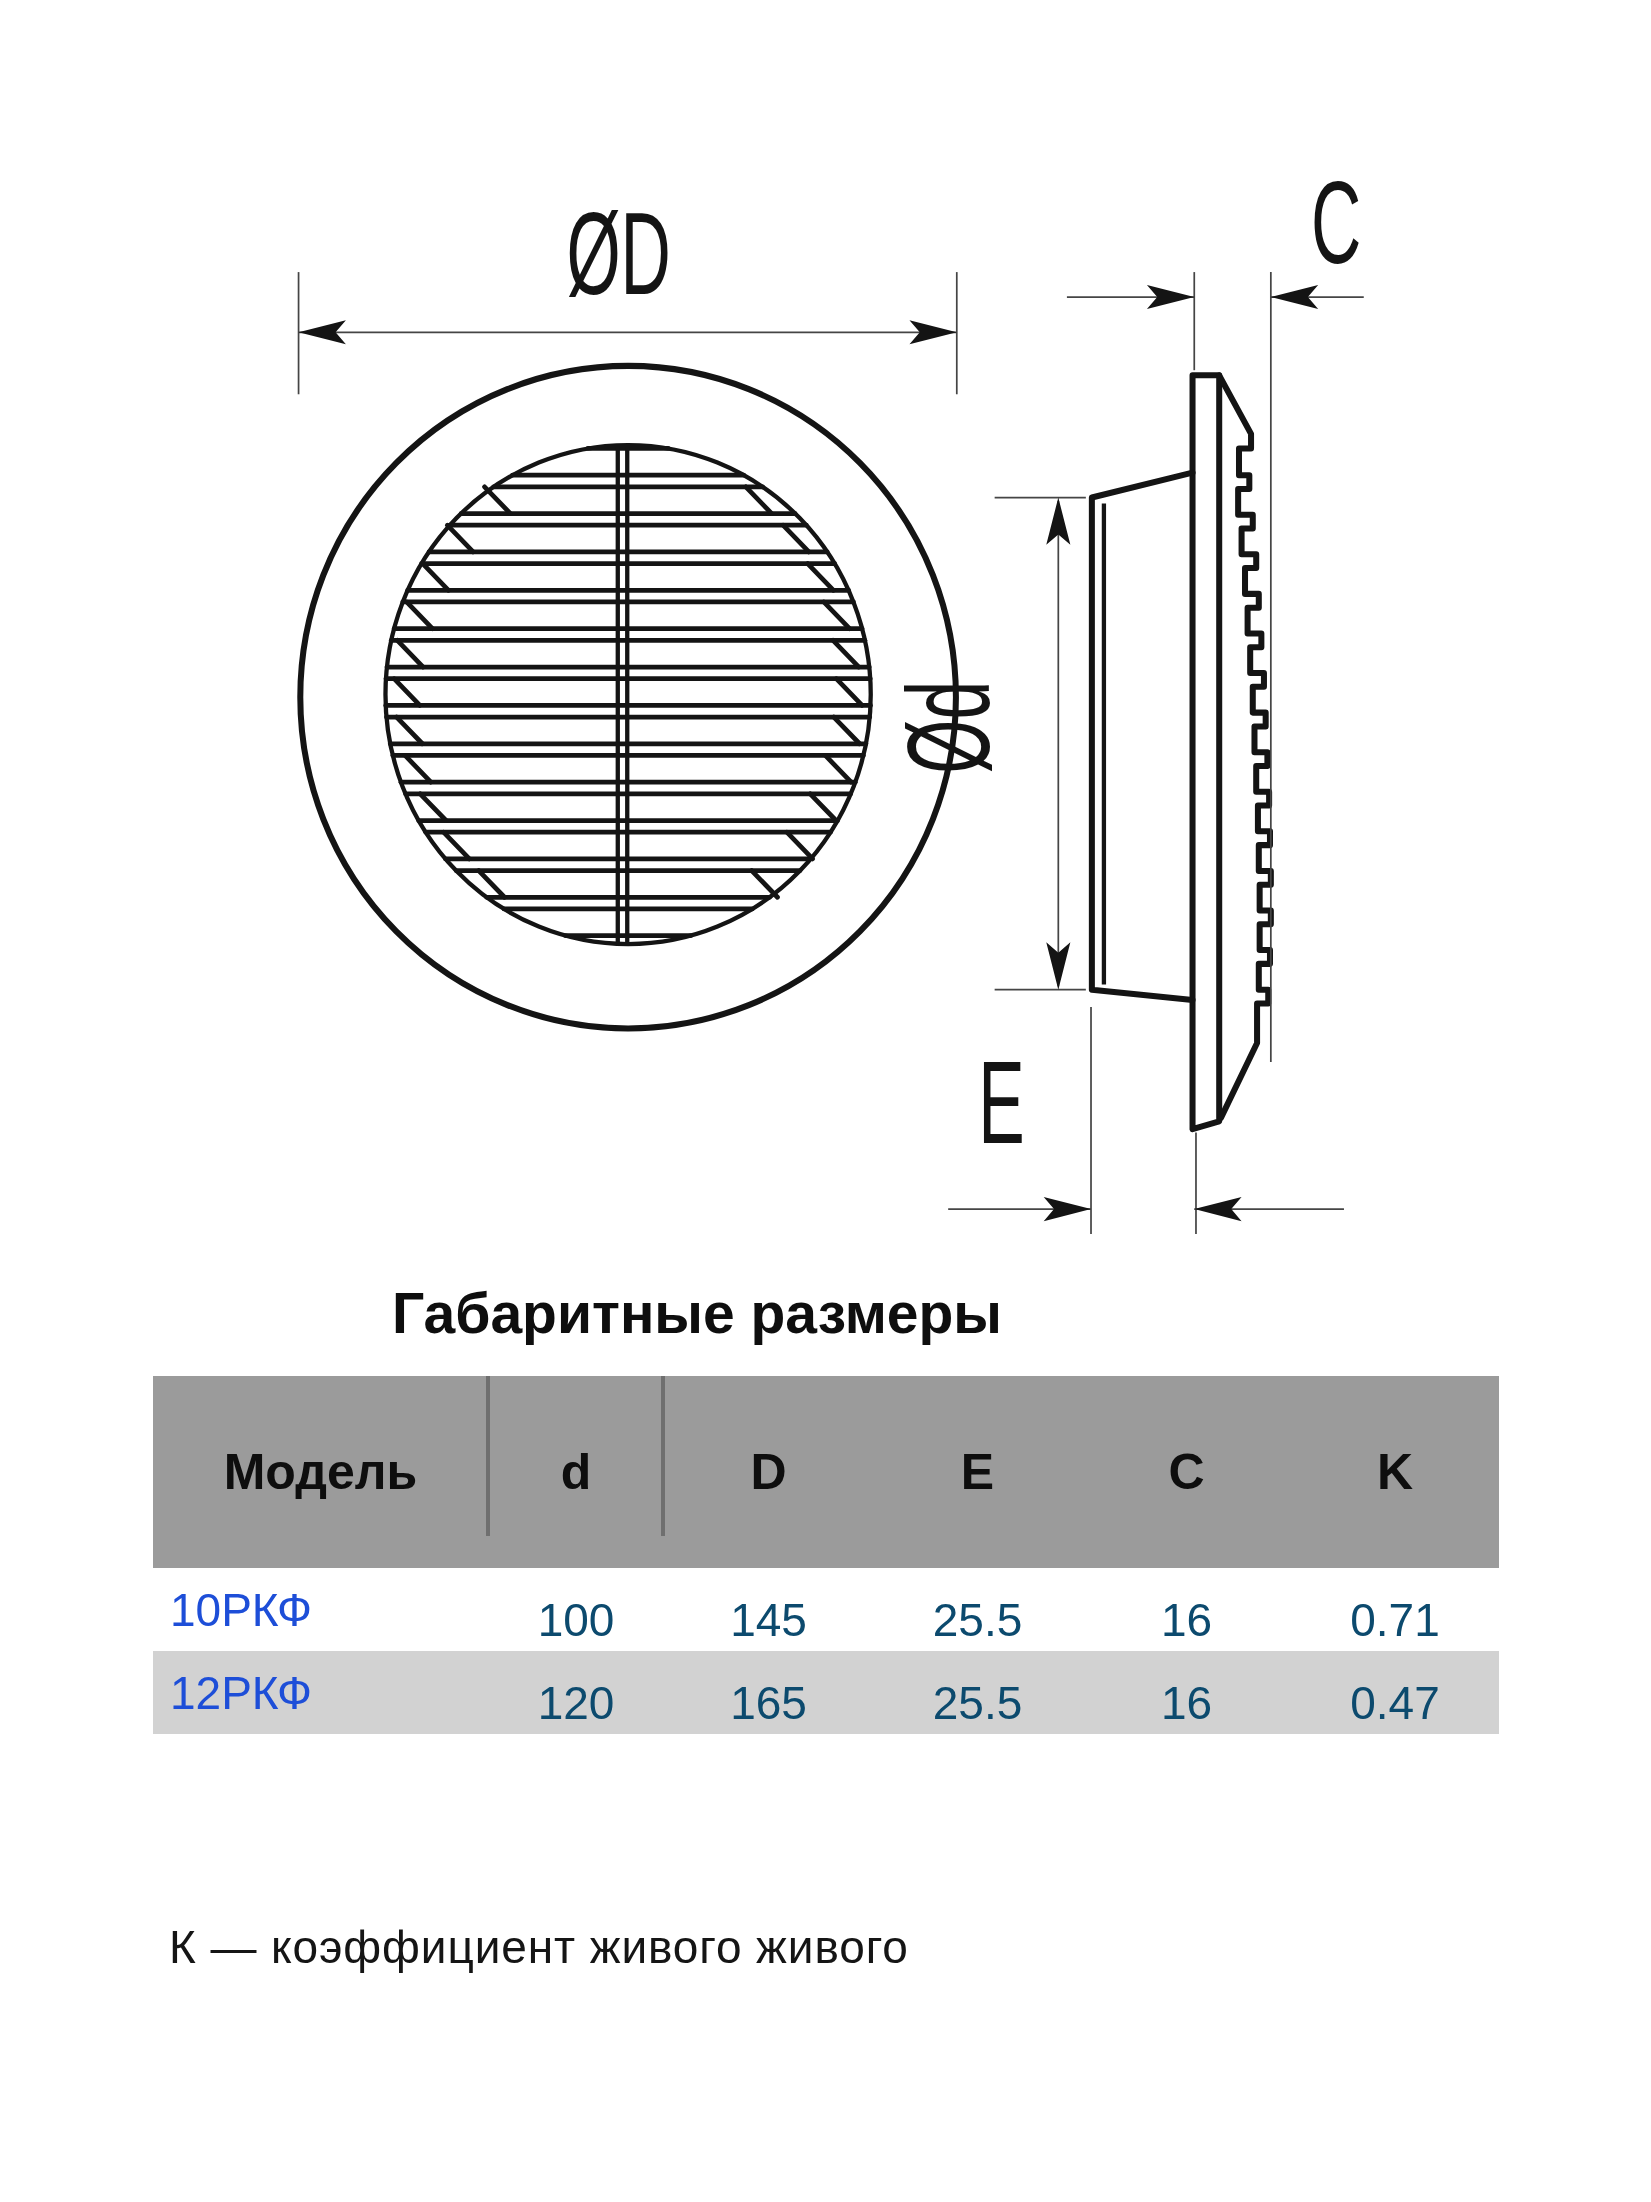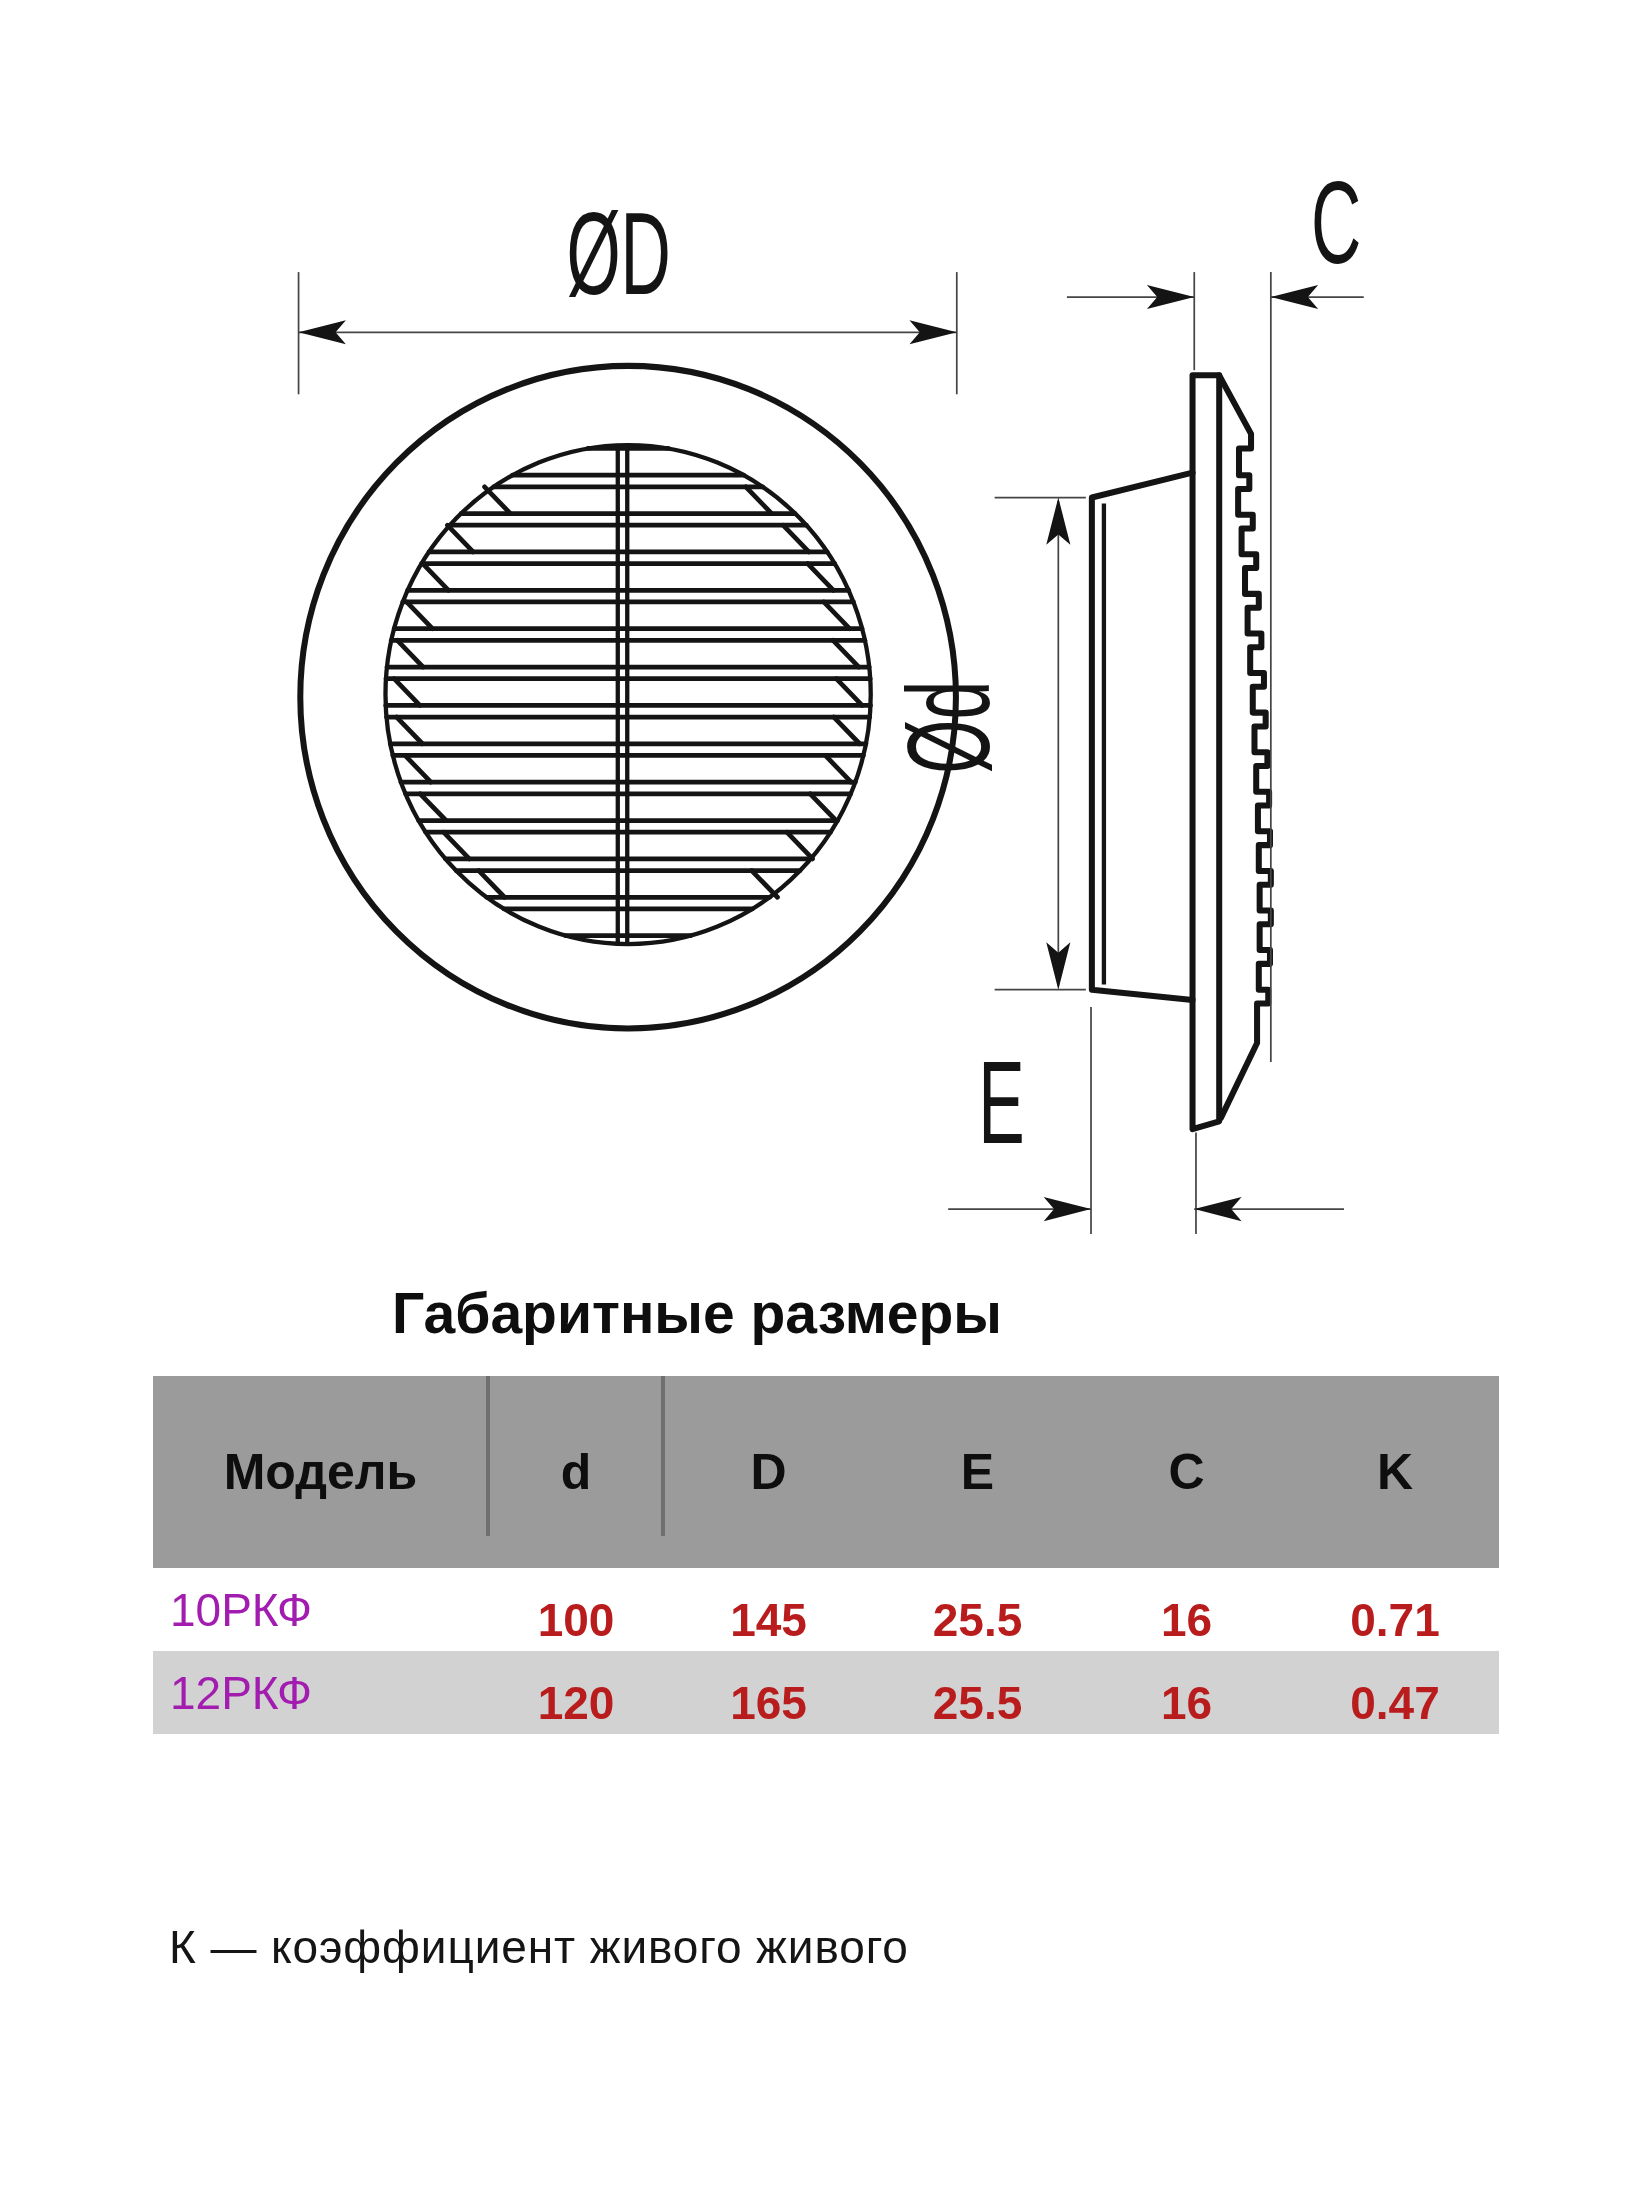--- a/index.html
+++ b/index.html
@@ -15,22 +15,22 @@
   .page-title{position:absolute;left:0;top:1280px;width:1394px;text-align:center;
     font-size:57px;font-weight:bold;color:#0e0e0e;}
   .table-wrap{position:absolute;left:153px;top:1376px;width:1346px;}
   .tbl-row{display:grid;grid-template-columns:335px 176px 209px 209px 209px 208px;}
   .hdr{height:192px;background:#9b9b9b;position:relative;}
   .hdr .cell{font-weight:bold;font-size:50px;color:#0e0e0e;}
   .cell{display:flex;align-items:center;justify-content:center;}
   .body-row{height:83px;font-size:46px;}
   .row-white{background:#ffffff;}
   .row-gray{background:#d2d2d2;}
-  .cell.model{justify-content:flex-start;padding-left:17px;color:#a21caf;font-weight:normal;}
-  .cell.num{font-weight:bold;color:#b91c1c;margin-top:20px;}
+  .cell.model{justify-content:flex-start;padding-left:17px;color:#1d4ed8;font-weight:normal;}
+  .cell.num{font-weight:normal;color:#0c4a6e;margin-top:20px;}
   .vdiv{position:absolute;top:0;width:4.3px;height:160px;background:#6f6f6f;}
   .vdiv.d1{left:333px;}
   .vdiv.d2{left:508px;}
   .footnote{position:absolute;left:169px;top:1920px;font-size:46px;color:#151515;letter-spacing:0.9px;}
 </style>
 </head>
 <body>
 
 <svg class="drawing" width="1652" height="1248" viewBox="0 0 1920 1450">
 

